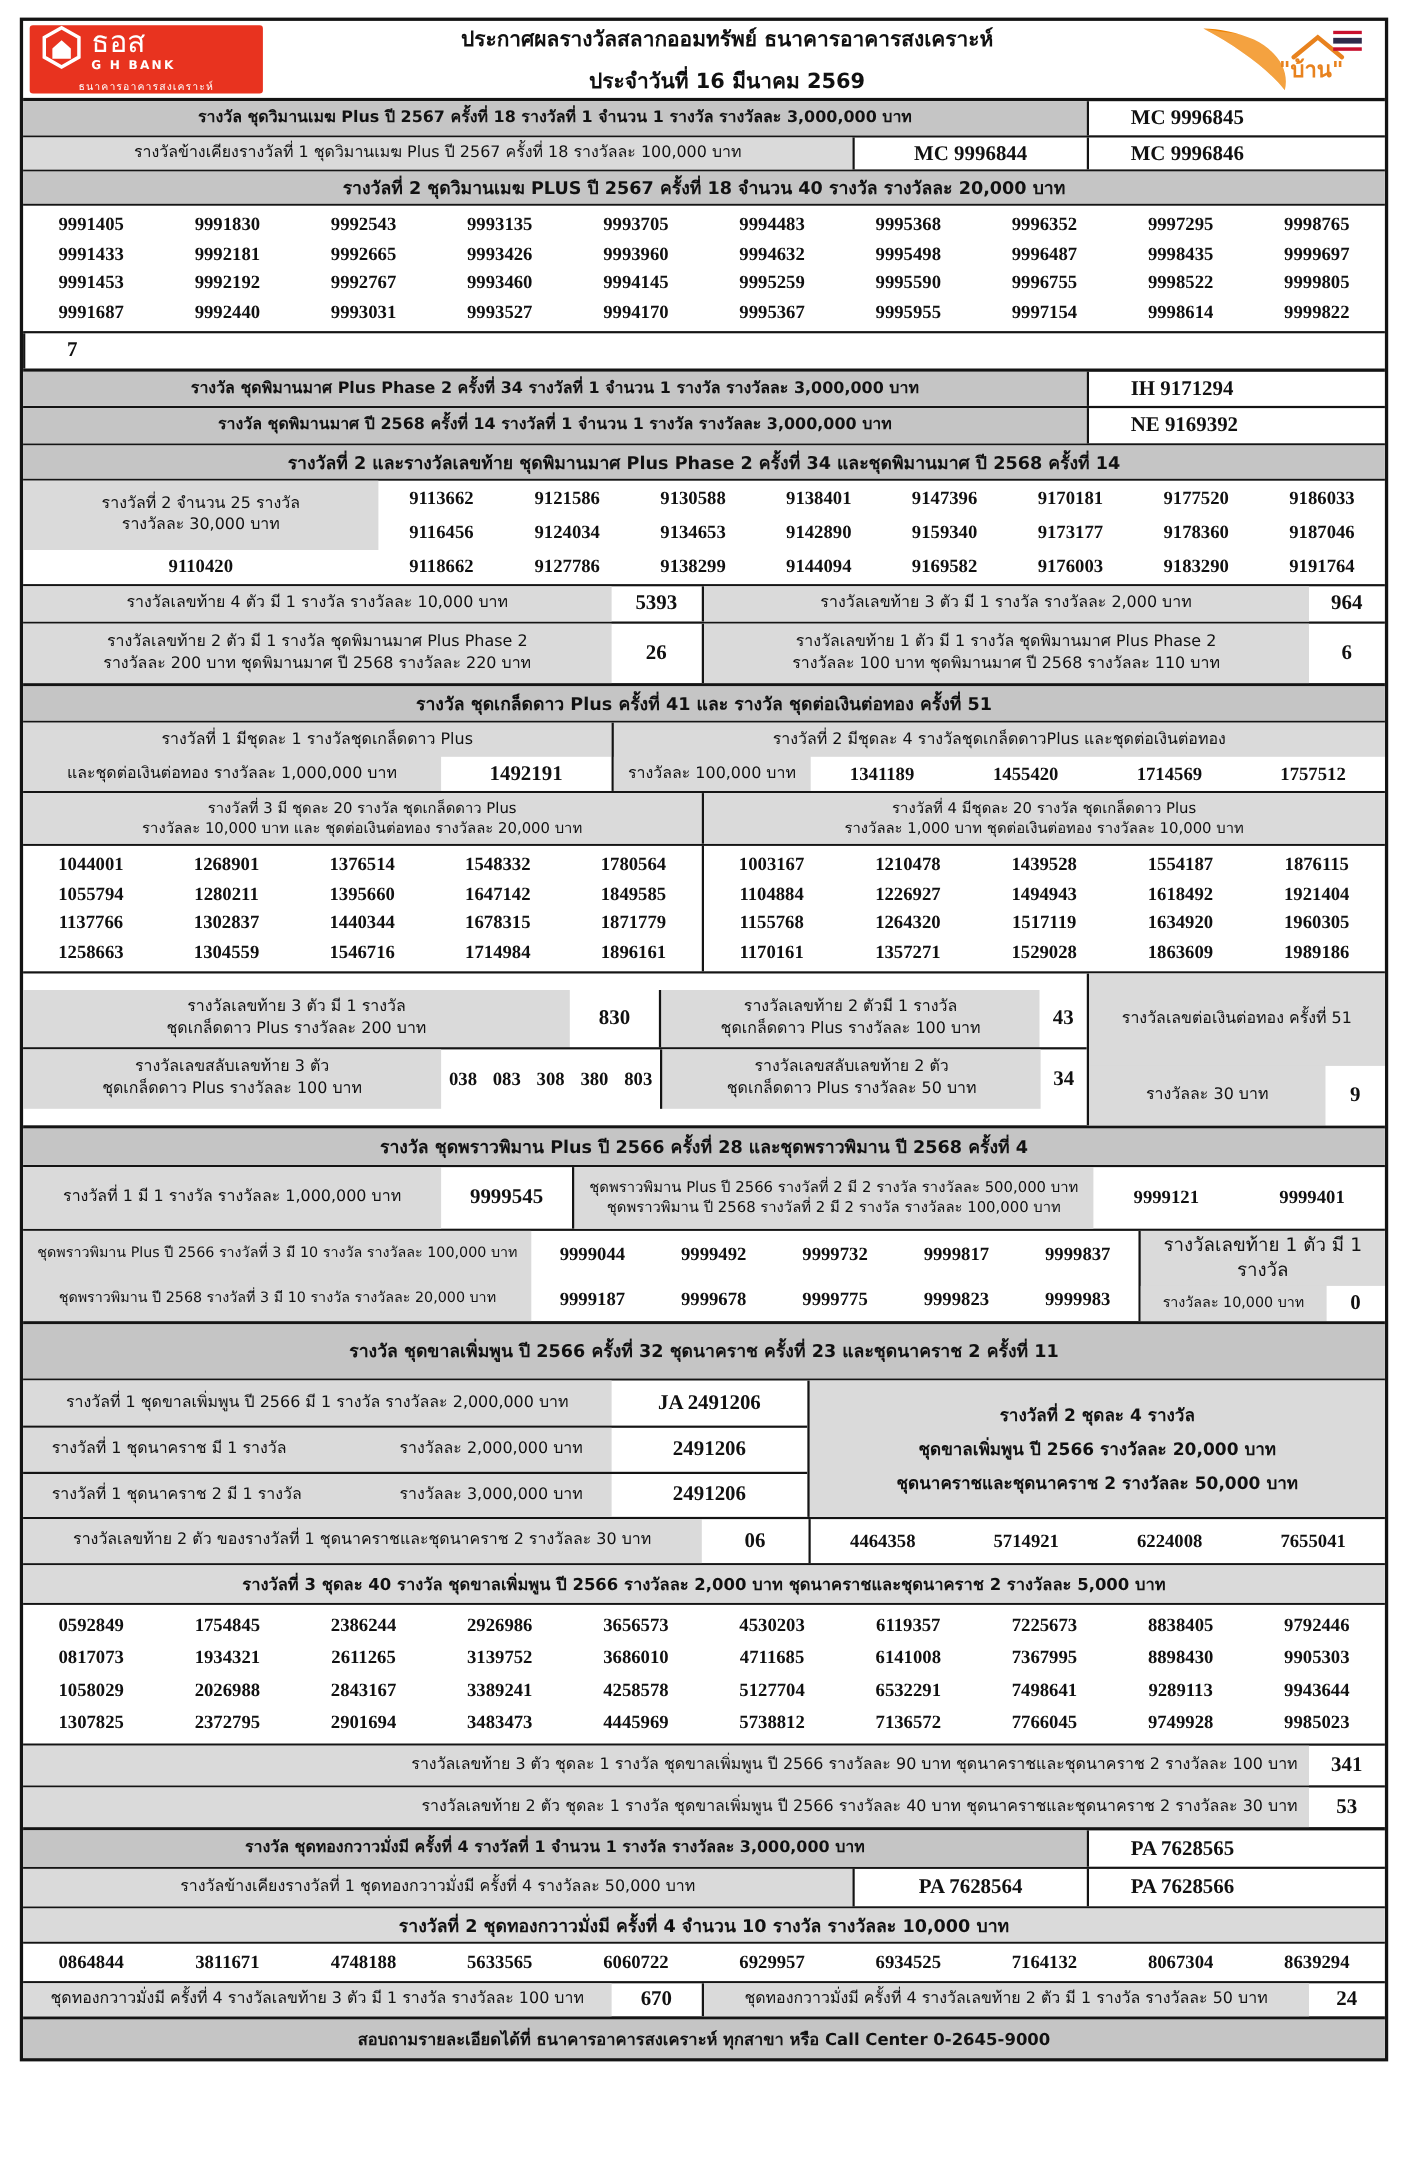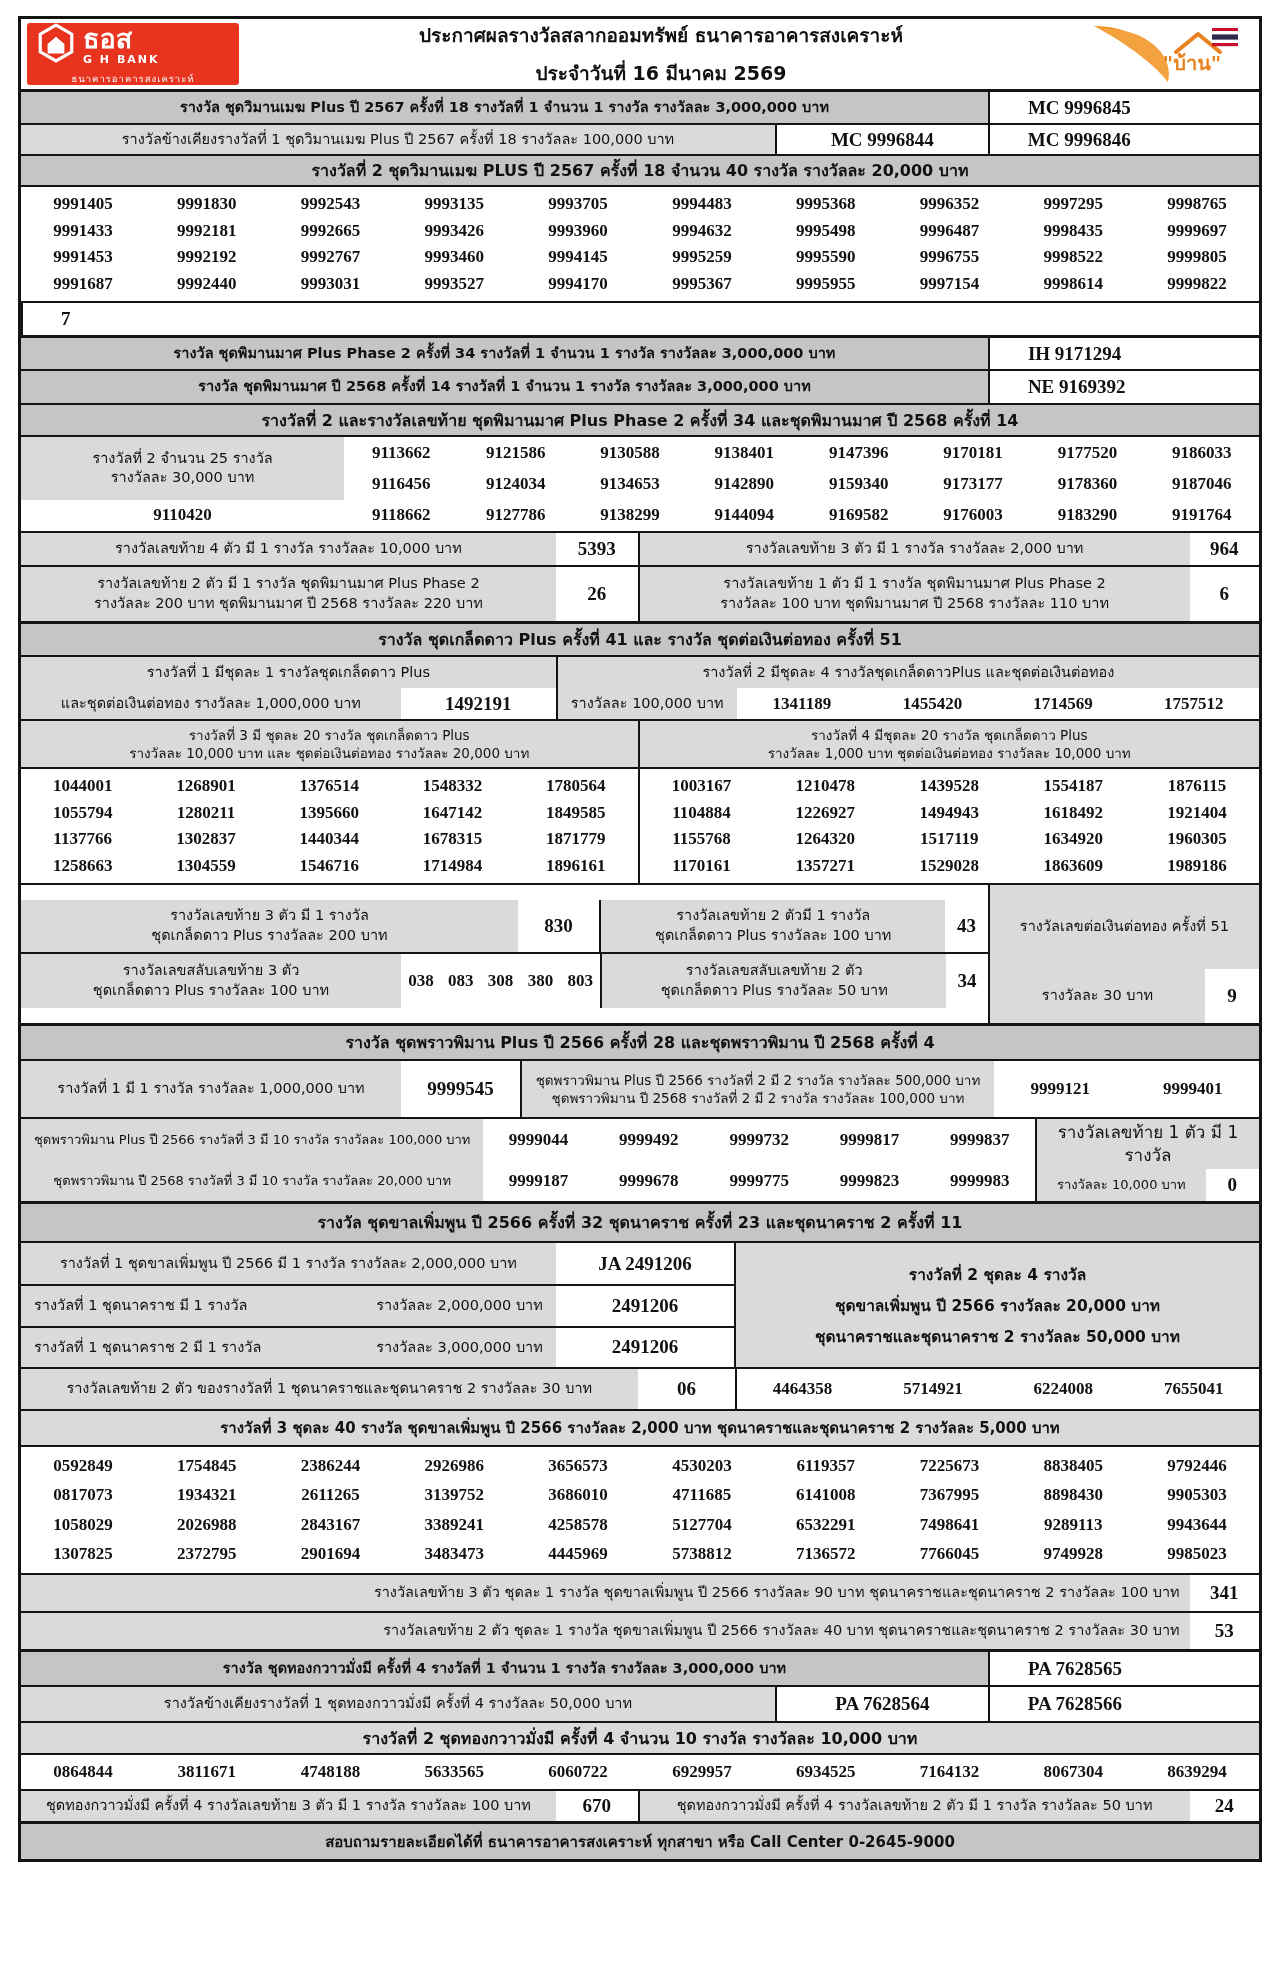--- a/index.html
+++ b/index.html
@@ -18,31 +18,31 @@
   .band{width:100%;font-weight:bold;font-size:16px;padding:4px 8px}
   .val{font-family:"Liberation Serif","DejaVu Serif",serif;font-weight:bold;font-size:19px}
   .vleft{justify-content:flex-start;padding-left:38px}
   .grid{display:grid;width:100%;align-content:space-evenly}
   .c10{grid-template-columns:repeat(10,1fr)}
   .c8{grid-template-columns:repeat(8,1fr)}
   .c5{grid-template-columns:repeat(5,1fr)}
   .c4{grid-template-columns:repeat(4,1fr)}
   .ncell{text-align:center;font-family:"Liberation Serif","DejaVu Serif",serif;font-weight:bold;font-size:17px}
   .hrow{display:flex;align-items:stretch}
-  .spread{justify-content:space-between;padding:0 13px}
+  .spread{justify-content:space-between;padding:0 26px}
   .white{background:#fff}
   .rlab{justify-content:flex-end;padding-right:10px}
   
   .hdr{display:flex;align-items:center;height:70px;padding:0 6px}
   .titles{flex:1;display:flex;flex-direction:column;align-items:center;gap:8px}
   .title-main{font-size:19px;font-weight:bold}
   .title-date{font-size:19px;font-weight:bold}
   .ghb{width:212px;height:62px;background:#e8331f;border-radius:3px;display:flex;flex-direction:column;justify-content:center;padding:3px 8px;color:#fff;flex:none}
   .ghb-top{display:flex;align-items:center;gap:6px}
-  .ghb-abbr{font-size:27px;font-weight:bold;line-height:1}
+  .ghb-abbr{font-size:27px;font-weight:normal;line-height:1}
   .ghb-en{font-size:11px;font-weight:bold;letter-spacing:2px;margin-top:1px}
   .ghb-th{font-size:9.5px;text-align:center;margin-top:3px;letter-spacing:1px}
   .baan{width:170px;height:66px;flex:none;display:flex;align-items:center;justify-content:center}
   .footer-band{font-size:15px;font-weight:bold;padding:7px 8px}
 </style>
 </head>
 <body>
 
 <div class="sheet">
 
@@ -376,21 +376,21 @@
     </div>
     <div class="col g2 bl" style="width:18.1%">
       <div class="c lab" style="flex:1;font-size:17px">รางวัลเลขท้าย 1 ตัว มี 1 รางวัล</div>
       <div class="hrow" style="height:42px">
         <div class="c lab g2" style="width:76%;font-size:13px">รางวัลละ 10,000 บาท</div>
         <div class="c val white" style="width:24%">0</div>
       </div>
     </div>
   </div>
 
-  <div class="row t3" style="height:40px">
+  <div class="row t3" style="height:52px">
     <div class="c band g1">รางวัล ชุดขาลเพิ่มพูน ปี 2566  ครั้งที่ 32  ชุดนาคราช ครั้งที่ 23 และชุดนาคราช 2 ครั้งที่ 11</div>
   </div>
   <div class="row" style="height:126px">
     <div class="col" style="width:57.6%">
       <div class="hrow" style="height:33.3%">
         <div class="c lab g2" style="width:75%">รางวัลที่ 1 ชุดขาลเพิ่มพูน ปี 2566 มี 1 รางวัล  รางวัลละ 2,000,000 บาท</div>
         <div class="c val" style="width:25%">JA 2491206</div>
       </div>
       <div class="hrow bt" style="height:33.3%">
         <div class="c lab g2 spread" style="width:75%">

